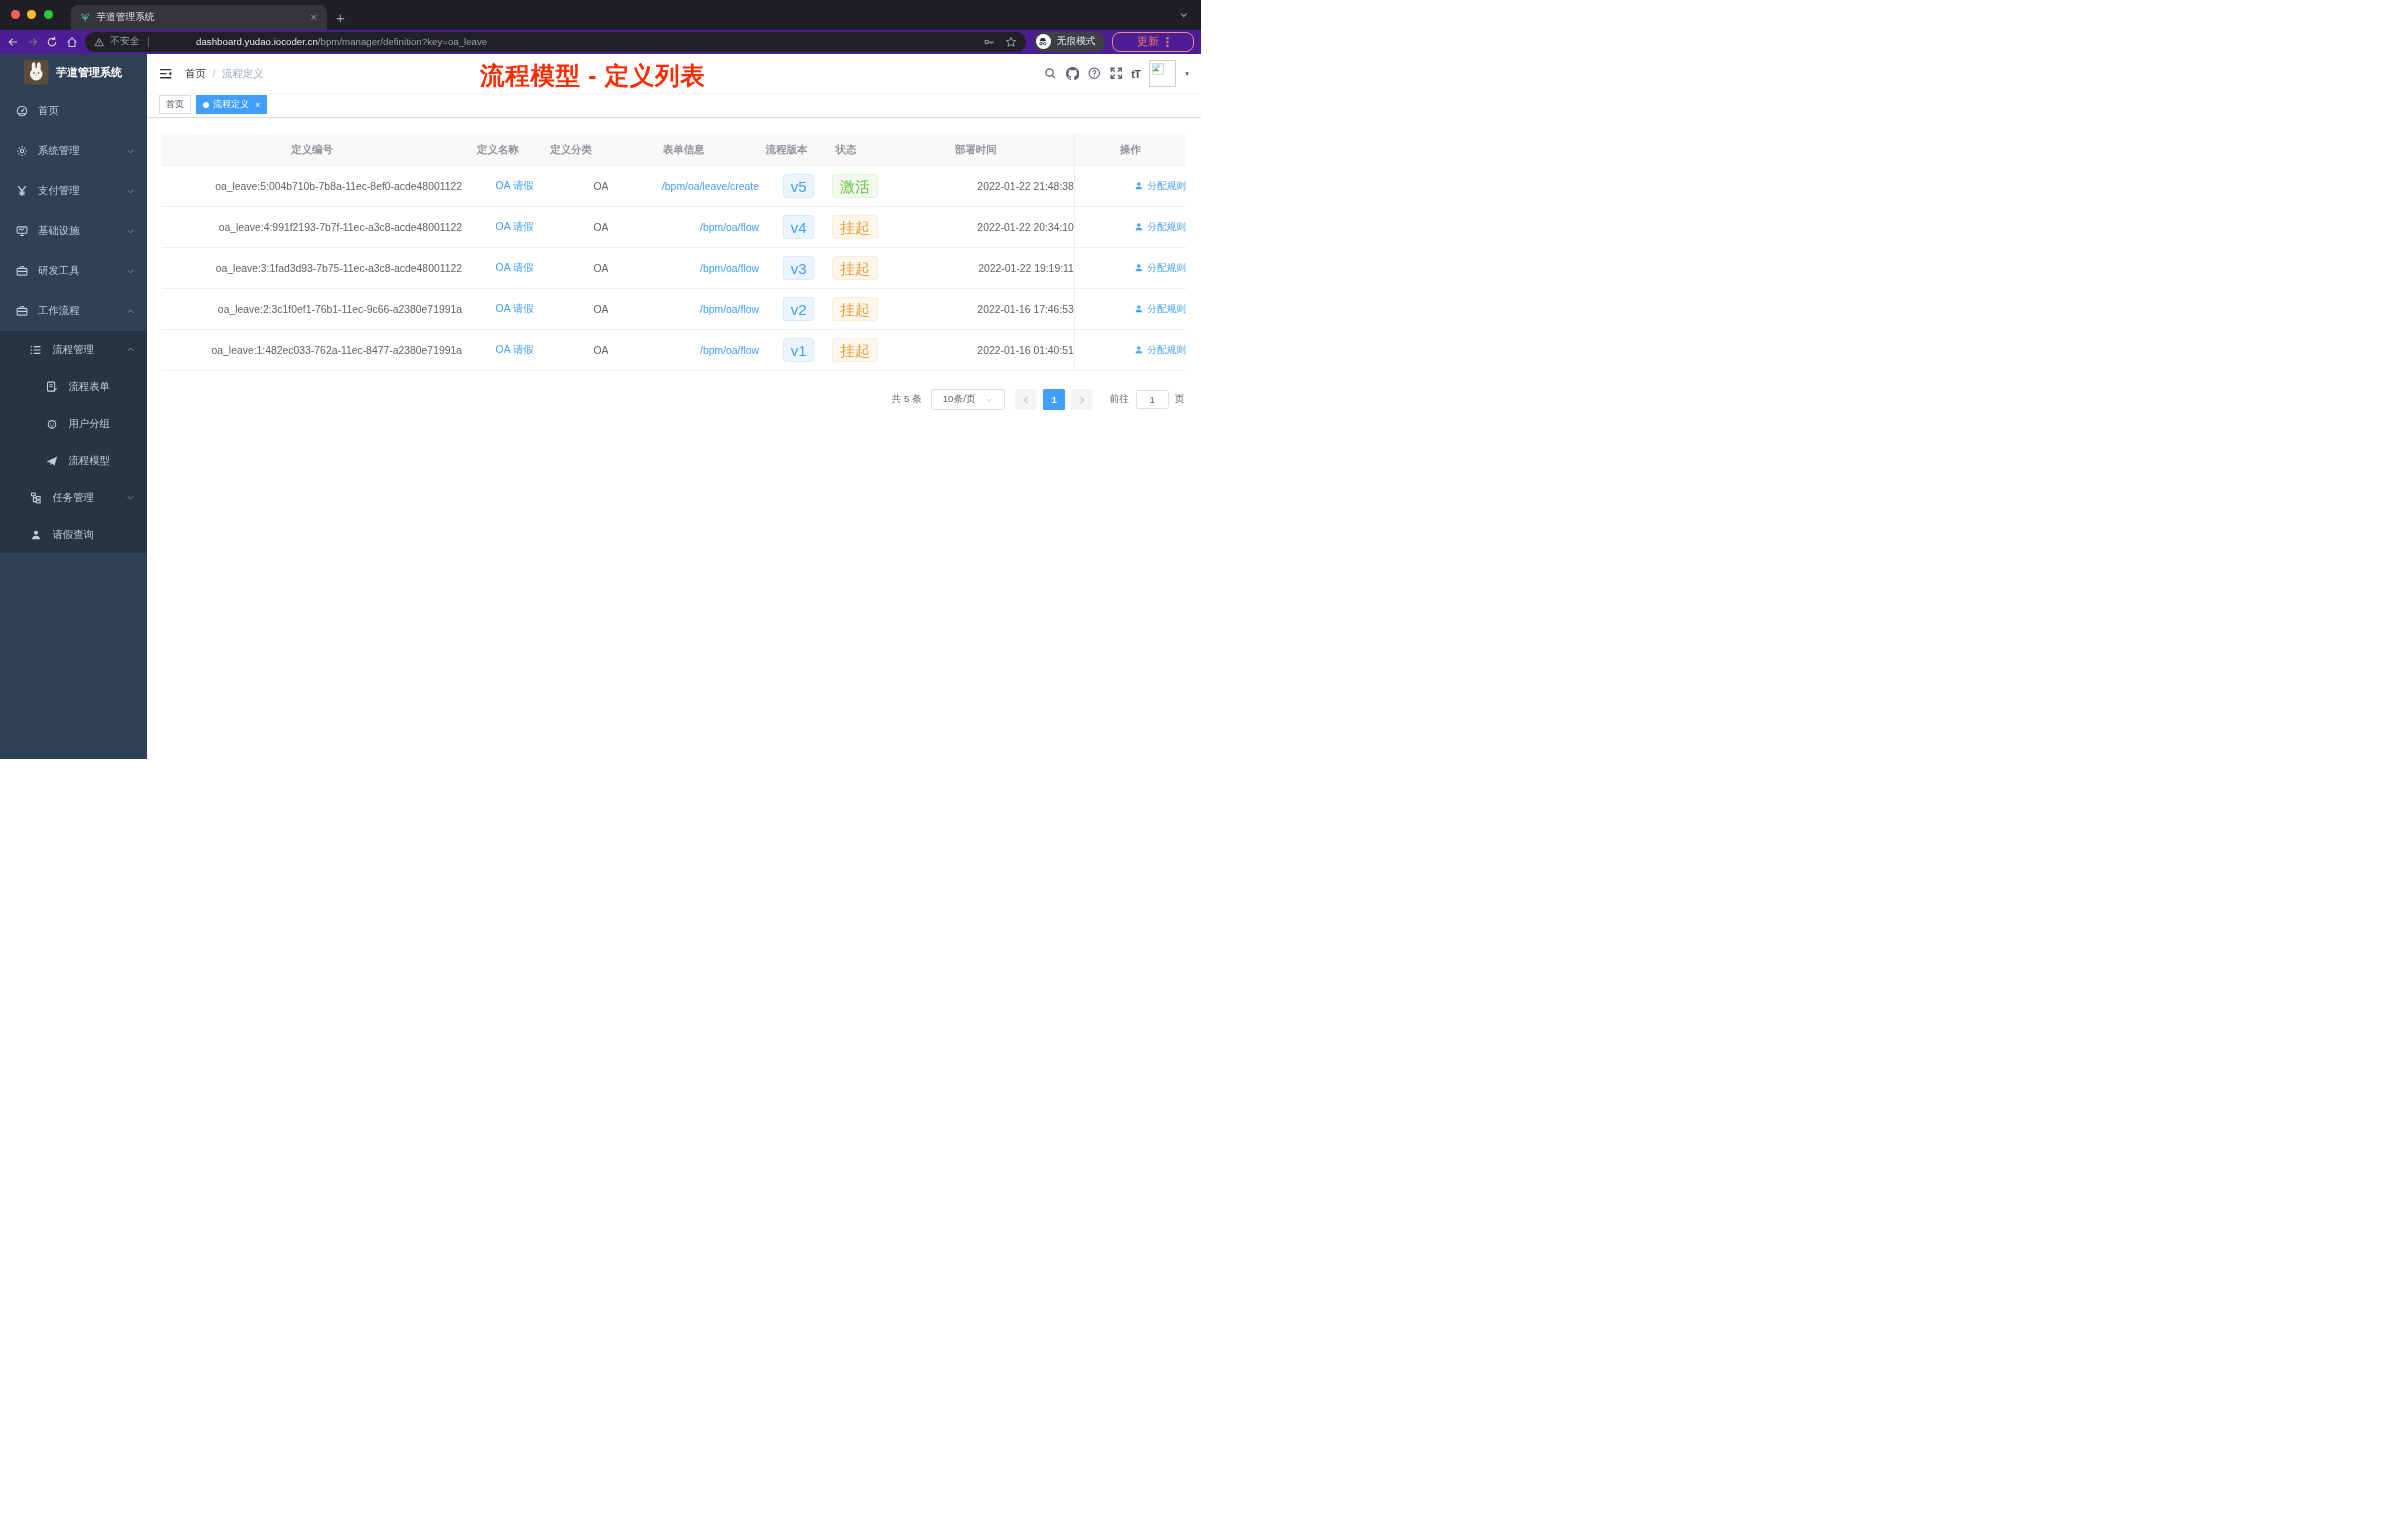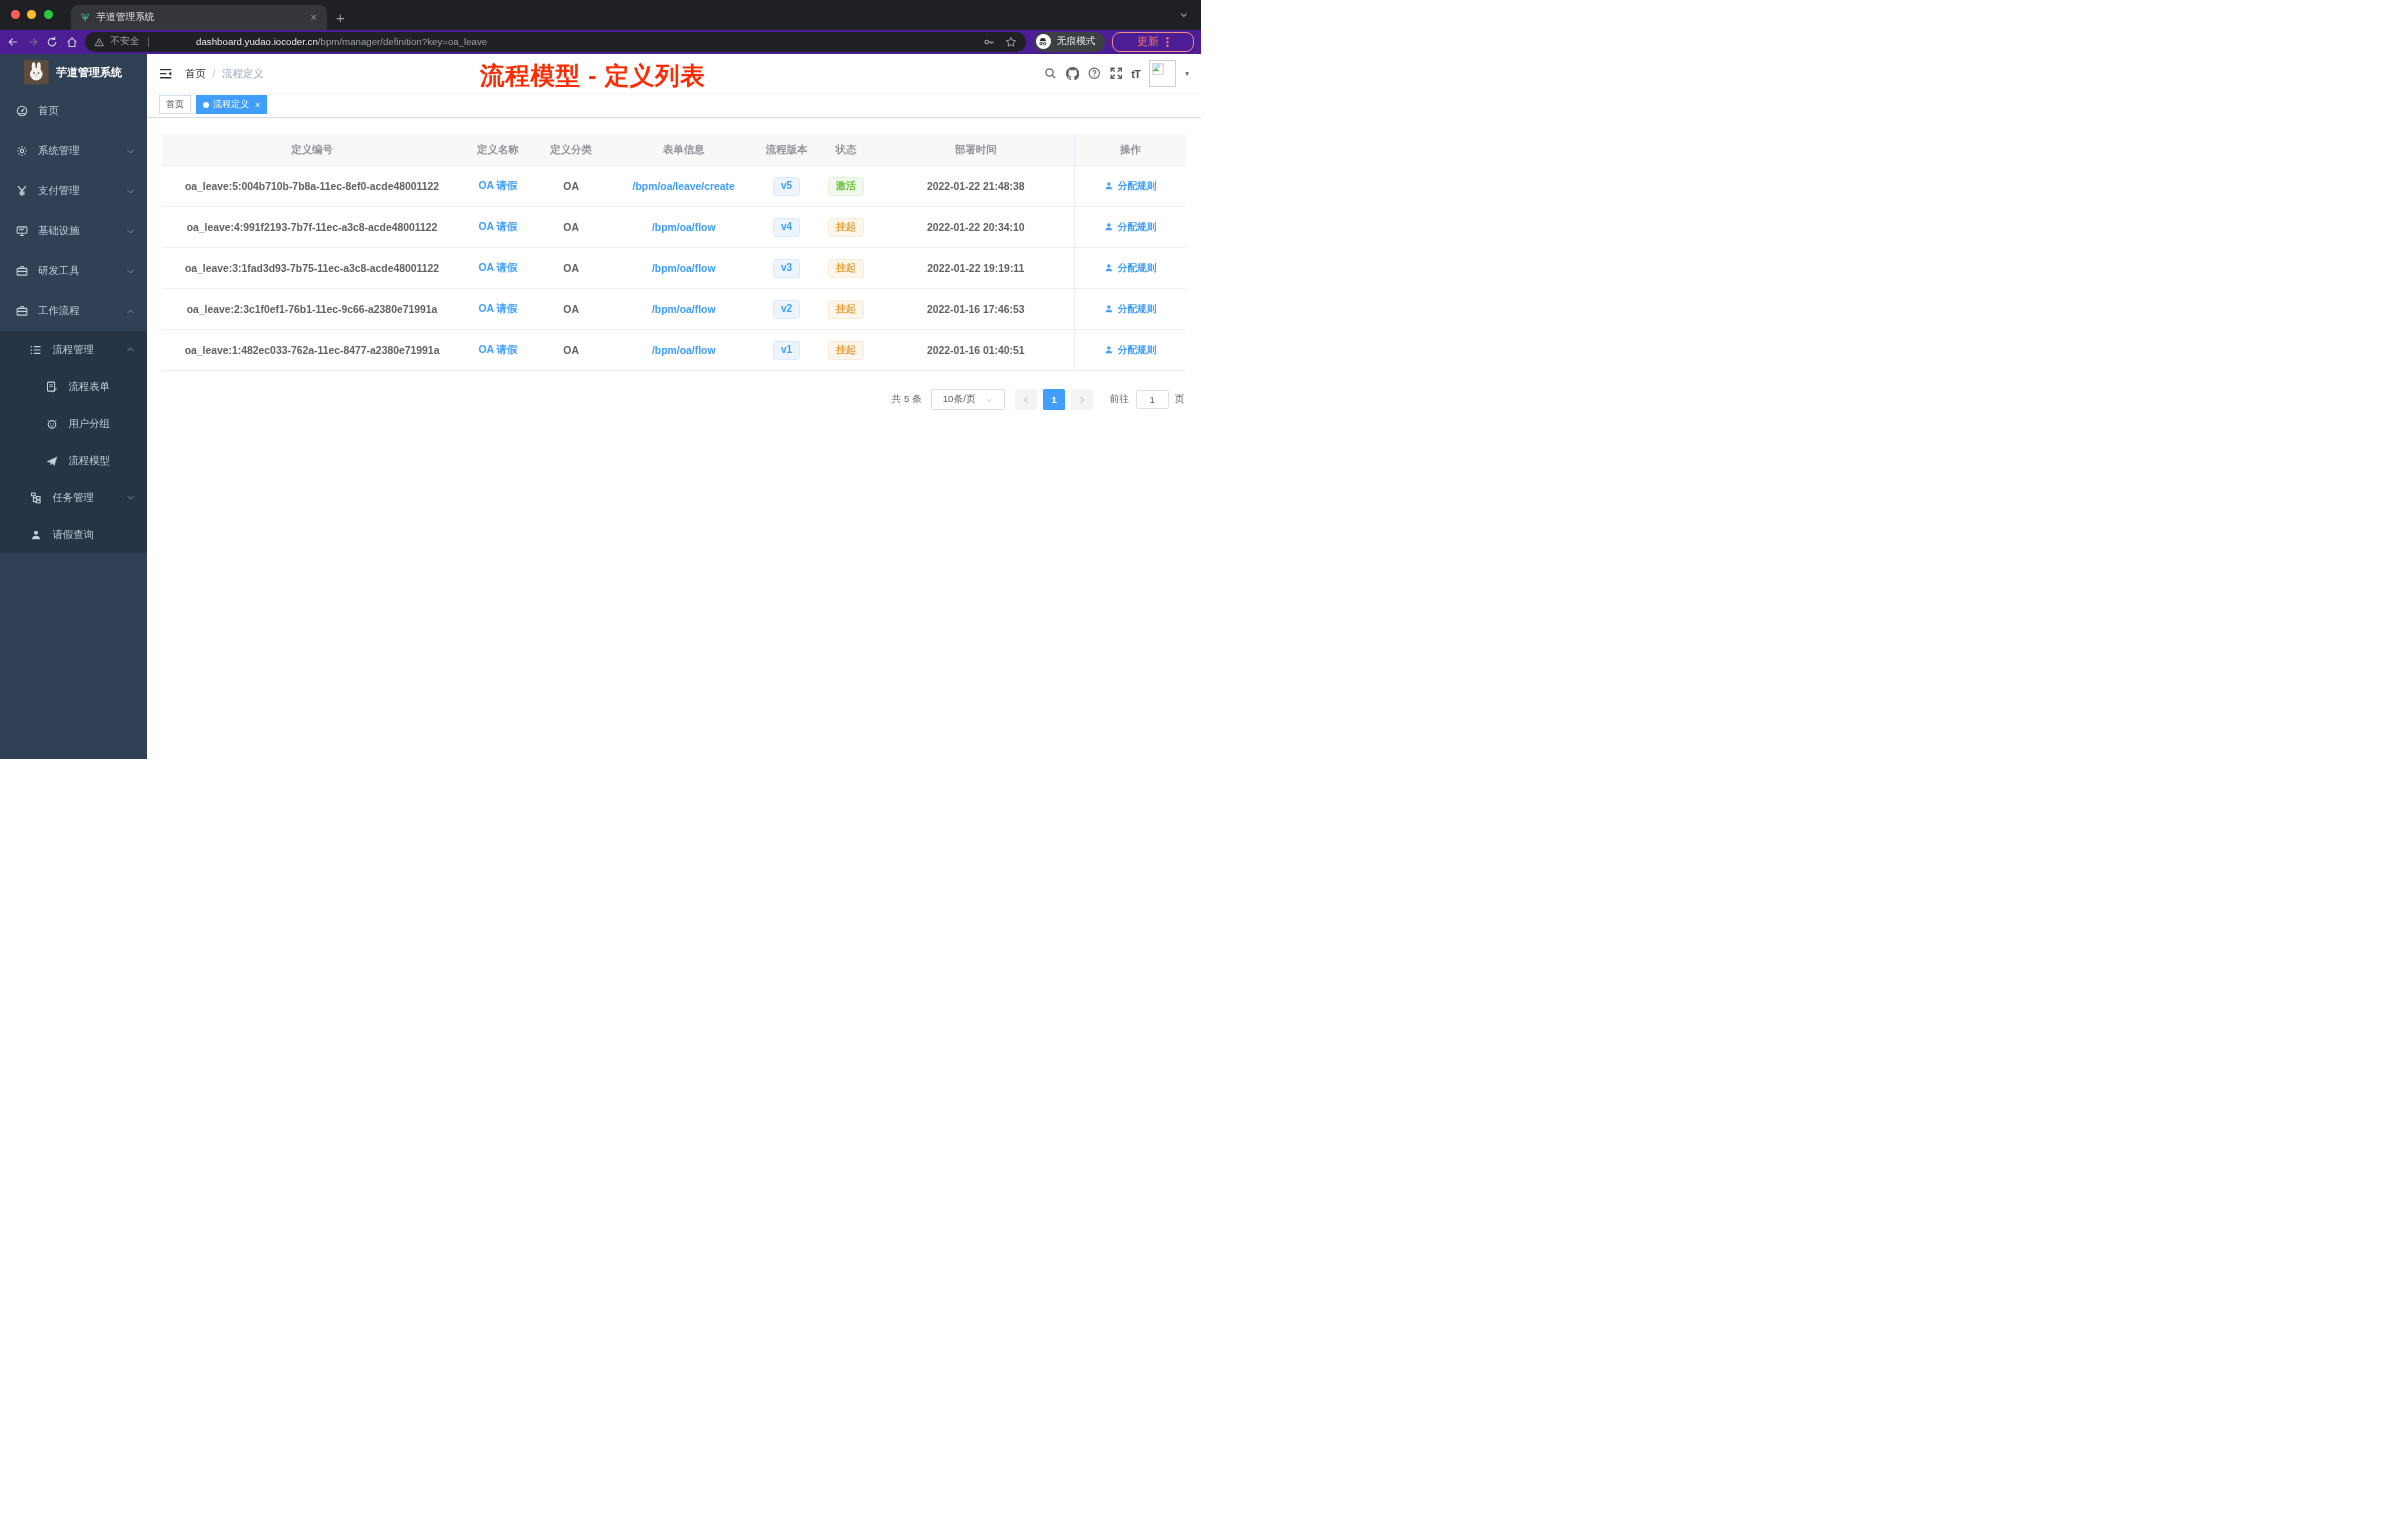--- a/index.html
+++ b/index.html
@@ -66,26 +66,26 @@
   .tagv { height:19.3px; padding:0 6px; border:0.7px solid #d8dce5; background:#fff; color:#495060;
           font-size:9px; display:inline-flex; align-items:center; gap:4.5px; cursor:pointer; }
   .tagv.active { background:#409eff; border-color:#409eff; color:#fff; }
   .tag-dot { width:6px; height:6px; border-radius:50%; background:#fff; display:inline-block; }
   .tag-close { font-size:9px; margin-left:1.5px; }
 
   .content { flex:1; padding:16.3px 15px 0 15px; background:#fff; }
   table { width:100%; border-collapse:collapse; table-layout:fixed; }
   th { height:32px; background:#f8f8f9; color:#909399; font-weight:600; font-size:10.4px;
        border-bottom:0.7px solid #ebeef5; text-align:center; }
-  td { height:41px; border-bottom:0.7px solid #ebeef5; text-align:center; color:#606266; font-size:10.4px;
-       overflow:hidden; white-space:nowrap;font-weight:bold; }
+  td { height:41px; border-bottom:0.7px solid #ebeef5; text-align:right; color:#606266; font-size:10.4px;
+       overflow:hidden; white-space:nowrap; }
   .c-op { border-left:0.7px solid #ebeef5; }
   .lnk { color:#409eff; text-decoration:none; cursor:pointer; }
   .op { display:inline-flex; align-items:center; gap:3.7px; font-size:9.7px; }
-  .tag { display:inline-block; padding:3.7px 6.7px; font-size:10px; border-radius:3px; line-height:1; }
+  .tag { display:inline-block; padding:3.7px 6.7px; font-size:15px; border-radius:3px; line-height:1; }
   .tag-blue { background:#ecf5ff; border:0.7px solid #d9ecff; color:#409eff; }
   .tag-green { background:#f0f9eb; border:0.7px solid #e1f3d8; color:#67c23a; }
   .tag-orange { background:#fdf6ec; border:0.7px solid #faecd8; color:#e6a23c; }
 
   .pagination { margin-top:18px; display:flex; justify-content:flex-end; align-items:center; font-size:9.7px; color:#606266; }
   .pg-total { margin-right:9px; }
   .pg-size { width:74px; height:21px; border:0.7px solid #dcdfe6; border-radius:2.2px; display:flex;
              align-items:center; justify-content:center; gap:9px; color:#606266; cursor:pointer; background:#fff; }
   .pg-size svg { color:#c0c4cc; }
   .pg-btn { min-width:22px; height:21px; border:none; border-radius:1.5px; background:#f4f4f5; color:#c0c4cc;

